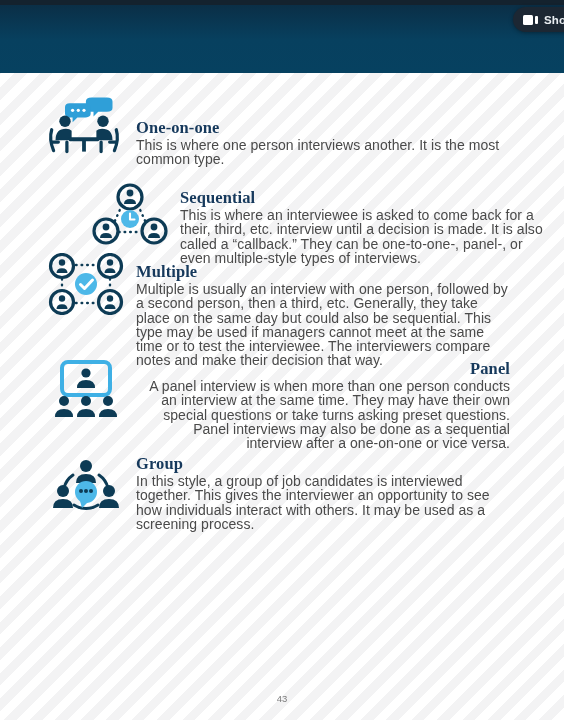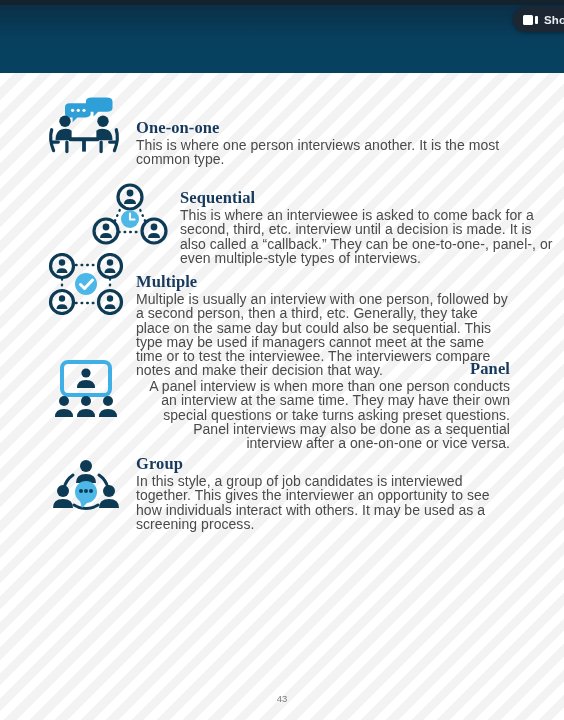--- a/index.html
+++ b/index.html
@@ -254,21 +254,21 @@
             <circle cx="62" cy="44" r="3.4" fill="#0d3b55"></circle>
             <path d="M56 55 q0-5 6-5 q6 0 6 5 z" fill="#0d3b55"></path>
           </g>
 
           <circle cx="38" cy="36" r="9" fill="#4db8e8"></circle>
           <path d="M38 30.5 v6 h4.5" stroke="#ffffff" stroke-width="2.1" fill="none" stroke-linecap="round" stroke-linejoin="round"></path>
         </svg>
       </div>
       <div class="text-col" style="top:5px;">
         <div class="item-title">Sequential</div>
-        <div class="item-body">This is where an interviewee is asked to come back for a second, third, etc. interview until a decision is made. It is also called a “callback.” They can be one-to-one-, panel-, or even multiple-style types of interviews.</div>
+        <div class="item-body">This is where an interviewee is asked to come back for a their, third, etc. interview until a decision is made. It is also called a “callback.” They can be one-to-one-, panel-, or even multiple-style types of interviews.</div>
       </div>
     </div>
 
     <div class="item" style="top:180px;height:105px;">
       <div class="icon-wrap" style="left:48px;top:0px;">
         <svg class="ico" width="76" height="62" viewBox="0 0 76 62">
           <g stroke="#0d3b55" stroke-width="2.4" stroke-linecap="round" stroke-dasharray="0.6 5">
             <path d="M28 12 L48 12" fill="none"></path>
             <path d="M28 50 L48 50" fill="none"></path>
             <path d="M14 26 L14 36" fill="none"></path>
@@ -296,21 +296,21 @@
           <g>
             <circle cx="62" cy="49" r="11.5" fill="none" stroke="#0d3b55" stroke-width="3.2"></circle>
             <circle cx="62" cy="45.5" r="3.2" fill="#0d3b55"></circle>
             <path d="M56.5 56 q0-4.8 5.5-4.8 q5.5 0 5.5 4.8 z" fill="#0d3b55"></path>
           </g>
 
           <circle cx="38" cy="31" r="11" fill="#4db8e8"></circle>
           <path d="M32.5 31.5 l4 4 l8-8.5" stroke="#ffffff" stroke-width="3" fill="none" stroke-linecap="round" stroke-linejoin="round"></path>
         </svg>
       </div>
-      <div class="text-col" style="top:19px;">
+      <div class="text-col" style="top:9px;">
         <div class="item-title">Multiple</div>
         <div class="item-body">Multiple is usually an interview with one person, followed by a second person, then a third, etc. Generally, they take place on the same day but could also be sequential. This type may be used if managers cannot meet at the same time or to test the interviewee. The interviewers compare notes and make their decision that way.</div>
       </div>
     </div>
 
     <div class="item" style="top:285px;height:95px;text-align:right;">
       <div class="icon-wrap" style="left:48px;top:2px;">
         <svg class="ico" width="76" height="58" viewBox="0 0 76 58">
 
           <rect x="14" y="2" width="48" height="33" rx="6" fill="none" stroke="#3fb0e5" stroke-width="4"></rect>

